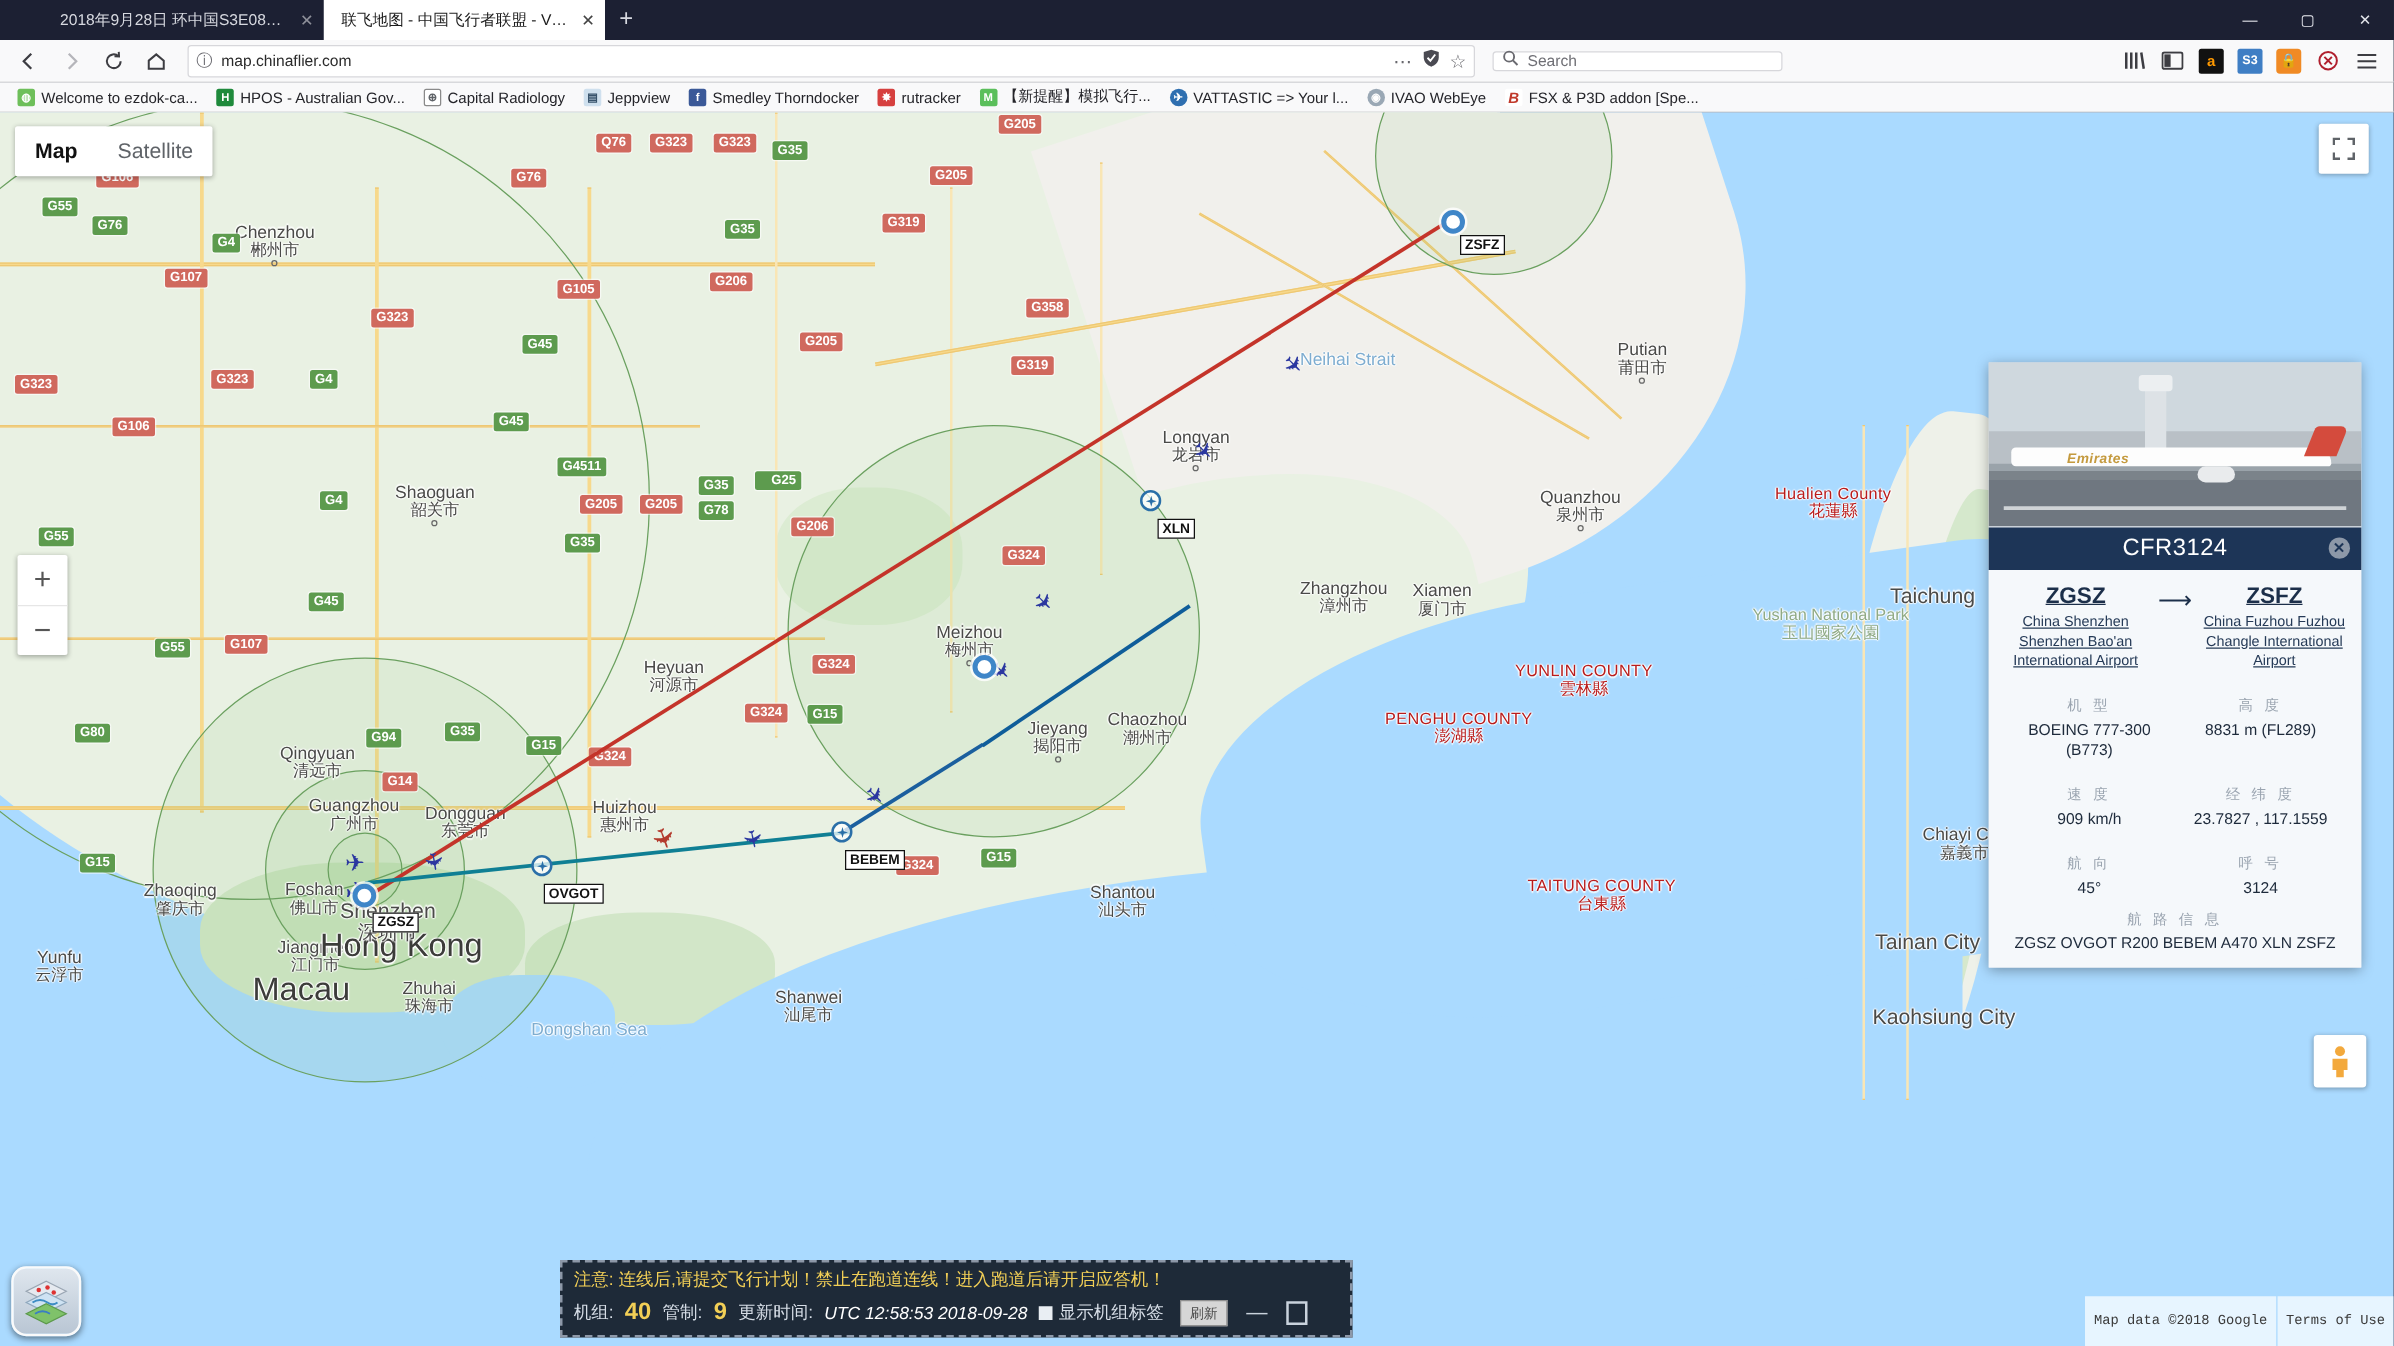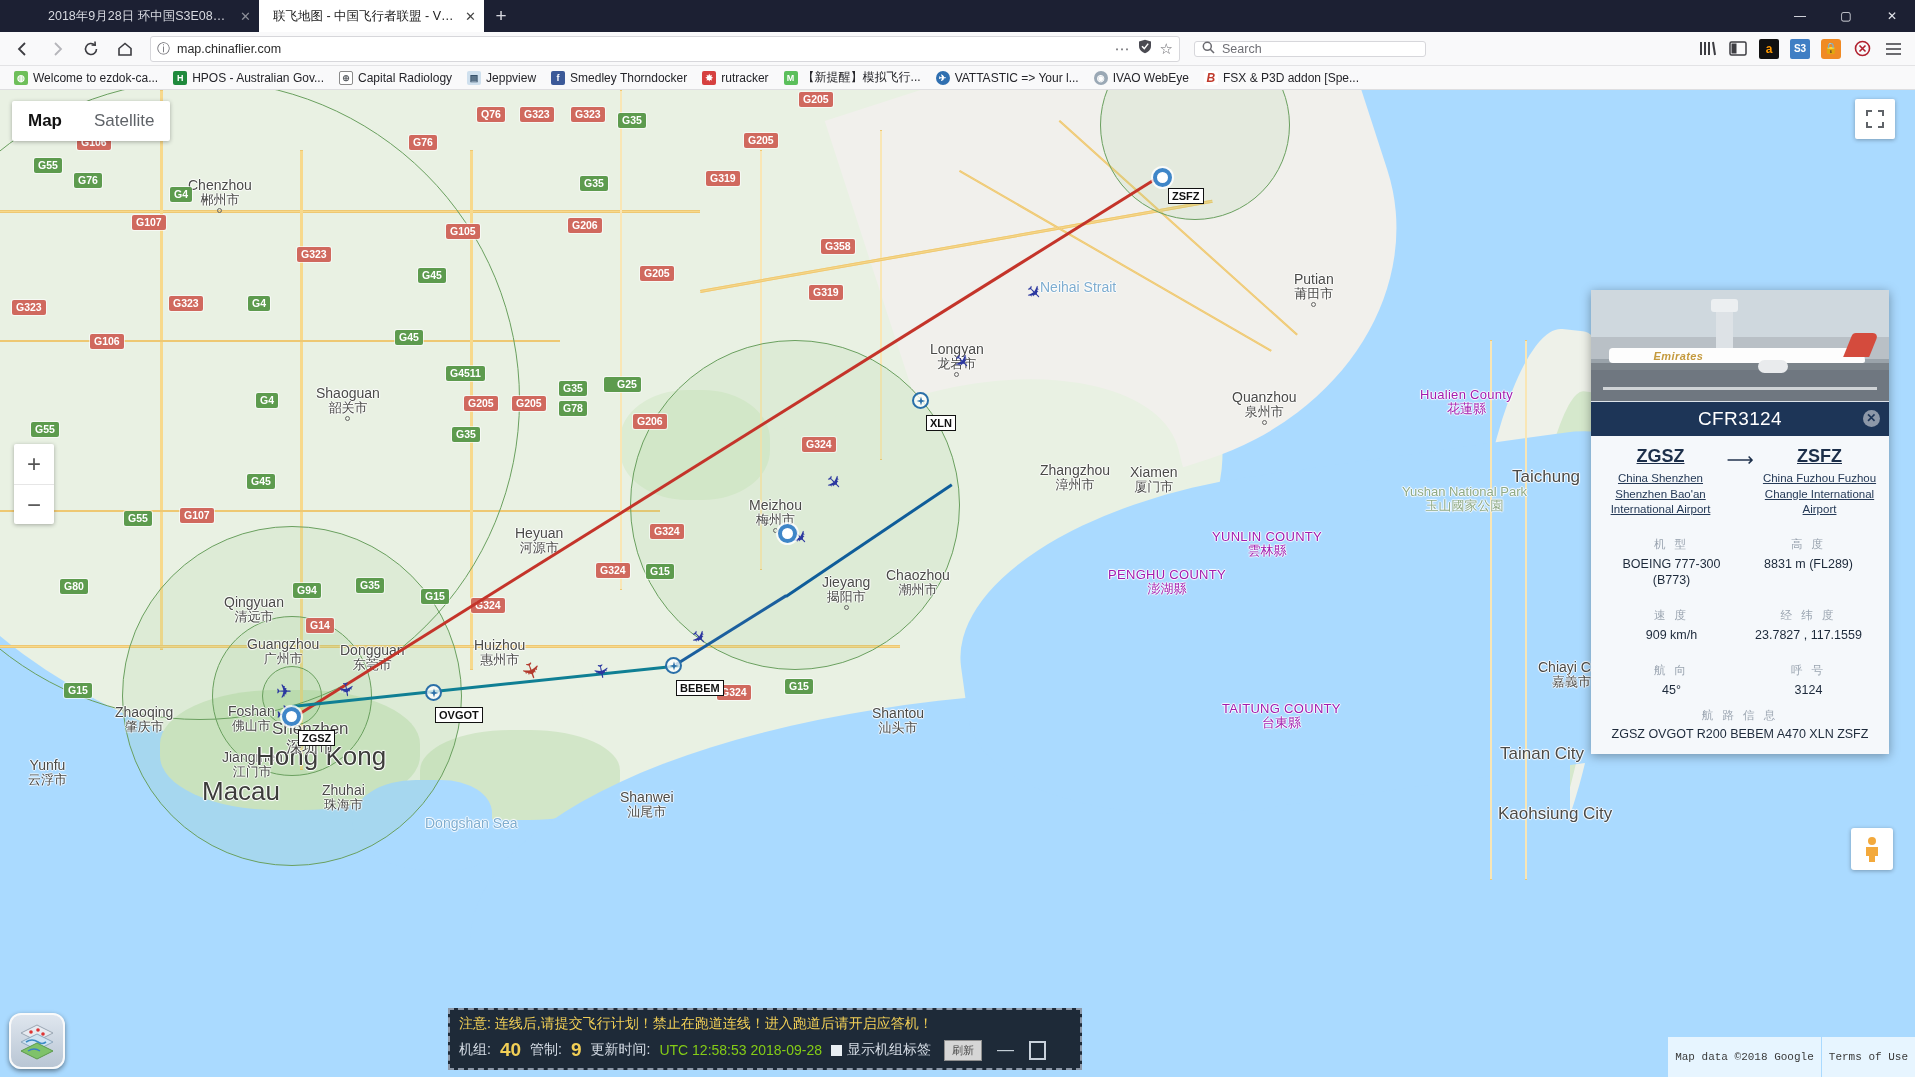--- a/index.html
+++ b/index.html
@@ -157,21 +157,21 @@
   .mlabel {
     position: absolute; z-index: 12; white-space: nowrap;
     color: #4a4a48; text-shadow: 1px 0 1px #fff, -1px 0 1px #fff, 0 1px 1px #fff, 0 -1px 1px #fff;
     line-height: 1.08; text-align: center; pointer-events: none;
   }
   .mlabel .en { display: block; font-size: 14px; }
   .mlabel .cn { display: block; font-size: 13px; }
   .mlabel .dot { display: block; width: 5px; height: 5px; border: 1px solid #666;
                  border-radius: 50%; margin: 1px auto 0; background: transparent; }
   .mlabel.big .en { font-size: 26px; font-weight: 500; color: #3c3c3a; }
-  .mlabel.county { color: #a21caf; }
+  .mlabel.county { color: #b91c1c; }
   .mlabel.county .en { font-size: 13px; letter-spacing: .3px; }
   .mlabel.sea { color: #7eadd0; font-style: normal; }
   .mlabel.sea .en { font-size: 14px; }
   .mlabel.park { color: #8faa86; }
 
   .shield {
     position: absolute; z-index: 13; font-size: 10.5px; color: #fff; font-weight: 600;
     padding: 1px 4px; border-radius: 2px; line-height: 1.25;
     box-shadow: 0 0 0 1px rgba(255,255,255,.6);
   }
@@ -206,21 +206,21 @@
     position: absolute; z-index: 6; border: 1px solid #6aa05f; border-radius: 50%;
     background: rgba(141,200,122,.12);
   }
 
   
   .infopanel {
     position: absolute; right: 26px; top: 200px; width: 298px; z-index: 40;
     box-shadow: 0 2px 10px rgba(0,0,0,.35); background: #f4f7fb;
   }
   .infopanel .photo {
-    height: 112px; background: #c6cfd7; position: relative; overflow: hidden;
+    height: 132px; background: #c6cfd7; position: relative; overflow: hidden;
     border-bottom: 1px solid #dde3ea;
   }
   .photo .sky { position: absolute; inset: 0; background: linear-gradient(#cfd8de 0 52%, #9aa3aa 52% 66%, #7b838a 66% 100%); }
   .photo .terminal { position: absolute; left: 0; top: 42%; width: 100%; height: 20%; background: #b9c0c6; }
   .photo .tower { position: absolute; left: 42%; top: 8%; width: 17px; height: 46%; background: #dde2e6; border-radius: 4px 4px 0 0; }
   .photo .tower:after { content:''; position: absolute; left: -5px; top: 0; width: 27px; height: 13px; background: #eceff1; border-radius: 3px; }
   .photo .fuselage { position: absolute; left: 6%; top: 52%; width: 86%; height: 15px; background: #fdfdfd; border-radius: 12px 40px 8px 12px; }
   .photo .tailfin { position: absolute; right: 5%; top: 39%; width: 26px; height: 24px; background: #d44b3d; transform: skewX(-22deg); border-radius: 3px 6px 0 0; }
   .photo .engine { position: absolute; left: 56%; top: 63%; width: 30px; height: 13px; background: #e9ebed; border-radius: 7px; }
   .photo .emtxt { position: absolute; left: 21%; top: 54%; font-size: 11px; font-weight: bold; color: #c49a3e; font-style: italic; letter-spacing: .4px; }
@@ -252,21 +252,21 @@
 
   
   .console {
     position: absolute; left: 448px; bottom: 7px; width: 634px; z-index: 45;
     background: #1e2a38; border: 2px dashed #8d98a8; padding: 5px 9px 7px;
   }
   .console .warn { font-size: 14px; color: #f2cf56; margin-bottom: 6px; white-space: nowrap; }
   .console .row2 { display: flex; align-items: center; gap: 9px; font-size: 14px; color: #d6dde6; white-space: nowrap; }
   .console .row2 .lab { color: #d6dde6; }
   .console .row2 .num { color: #f2cf56; font-size: 19px; font-weight: bold; }
-  .console .row2 .time { color: #84cc16; }
+  .console .row2 .time { color: #ffffff; font-style: italic; }
   .console .chk { width: 11px; height: 11px; background: #e9eef3; display: inline-block; margin-right: 5px; }
   .console .refresh {
     background: #d6d6d6; border: 1px solid #8f8f8f; color: #4a4a4a; font-size: 11px;
     padding: 2px 7px; margin-left: 4px;
   }
   .console .minb { color: #c9d2dc; font-size: 17px; margin-left: 6px; }
   .console .sqb { width: 17px; height: 19px; border: 2px solid #c9d2dc; display: inline-block; margin-left: 6px; }
 </style>
 </head>
 <body>

